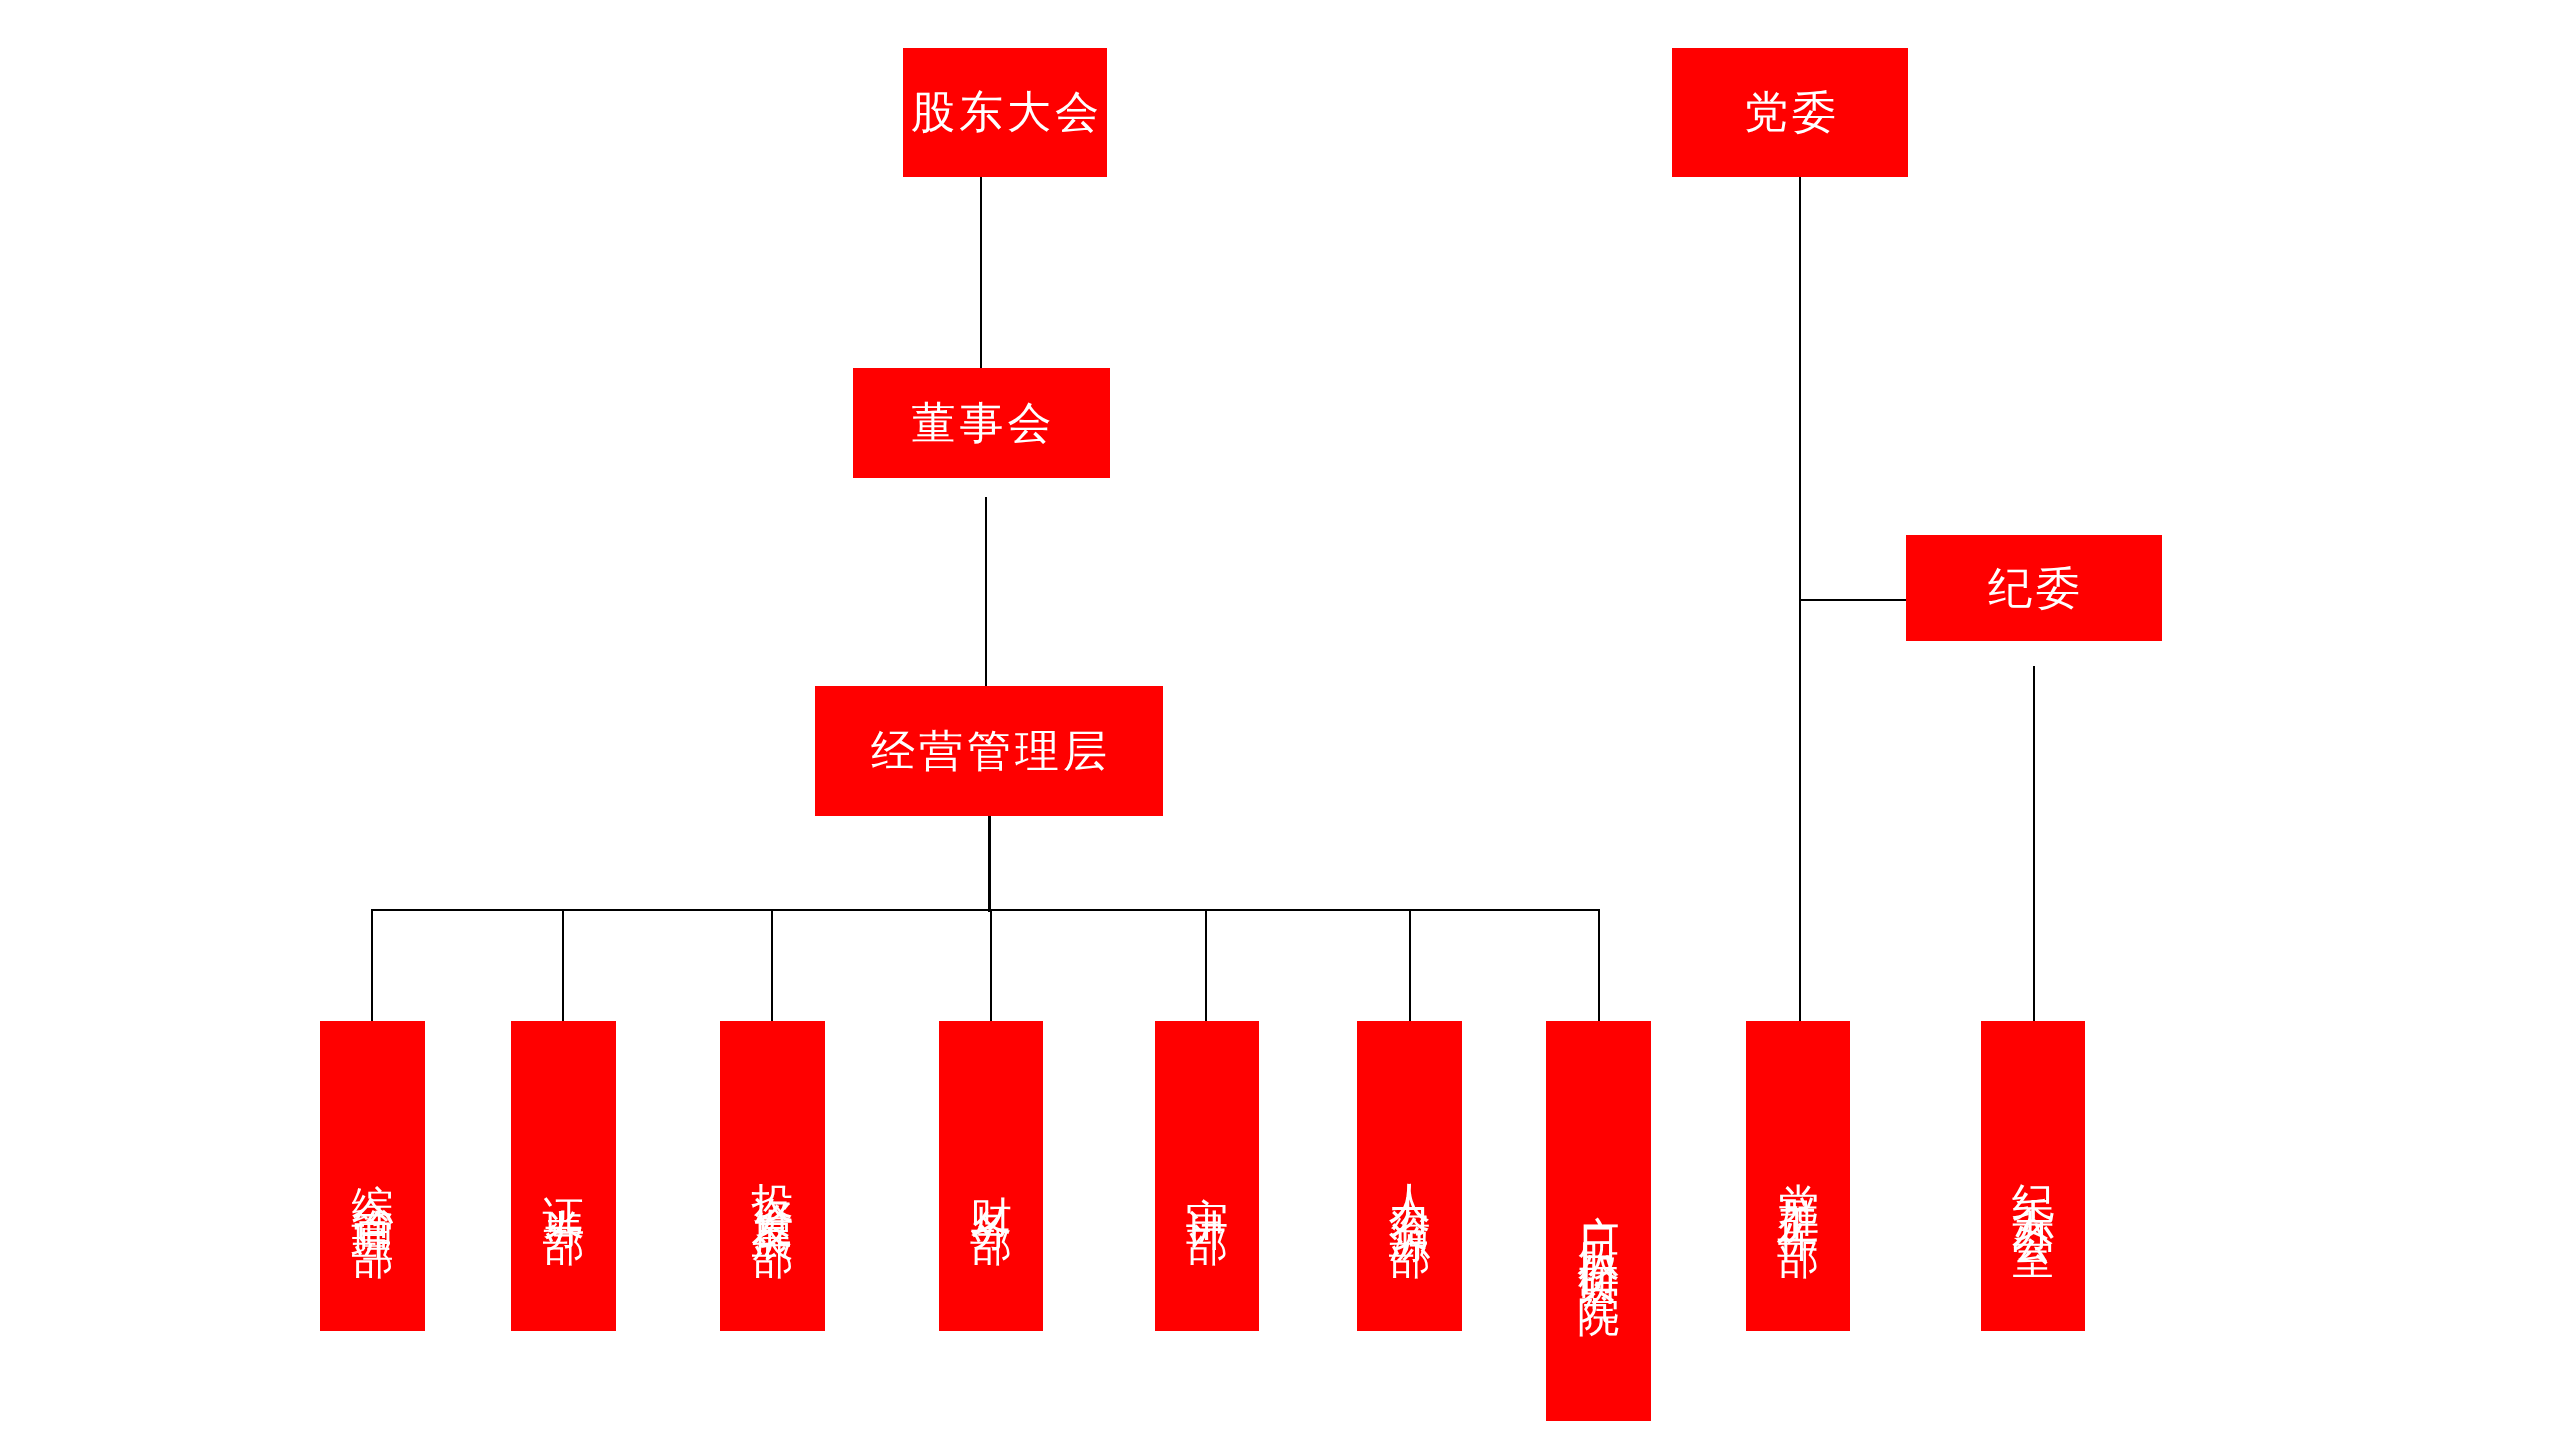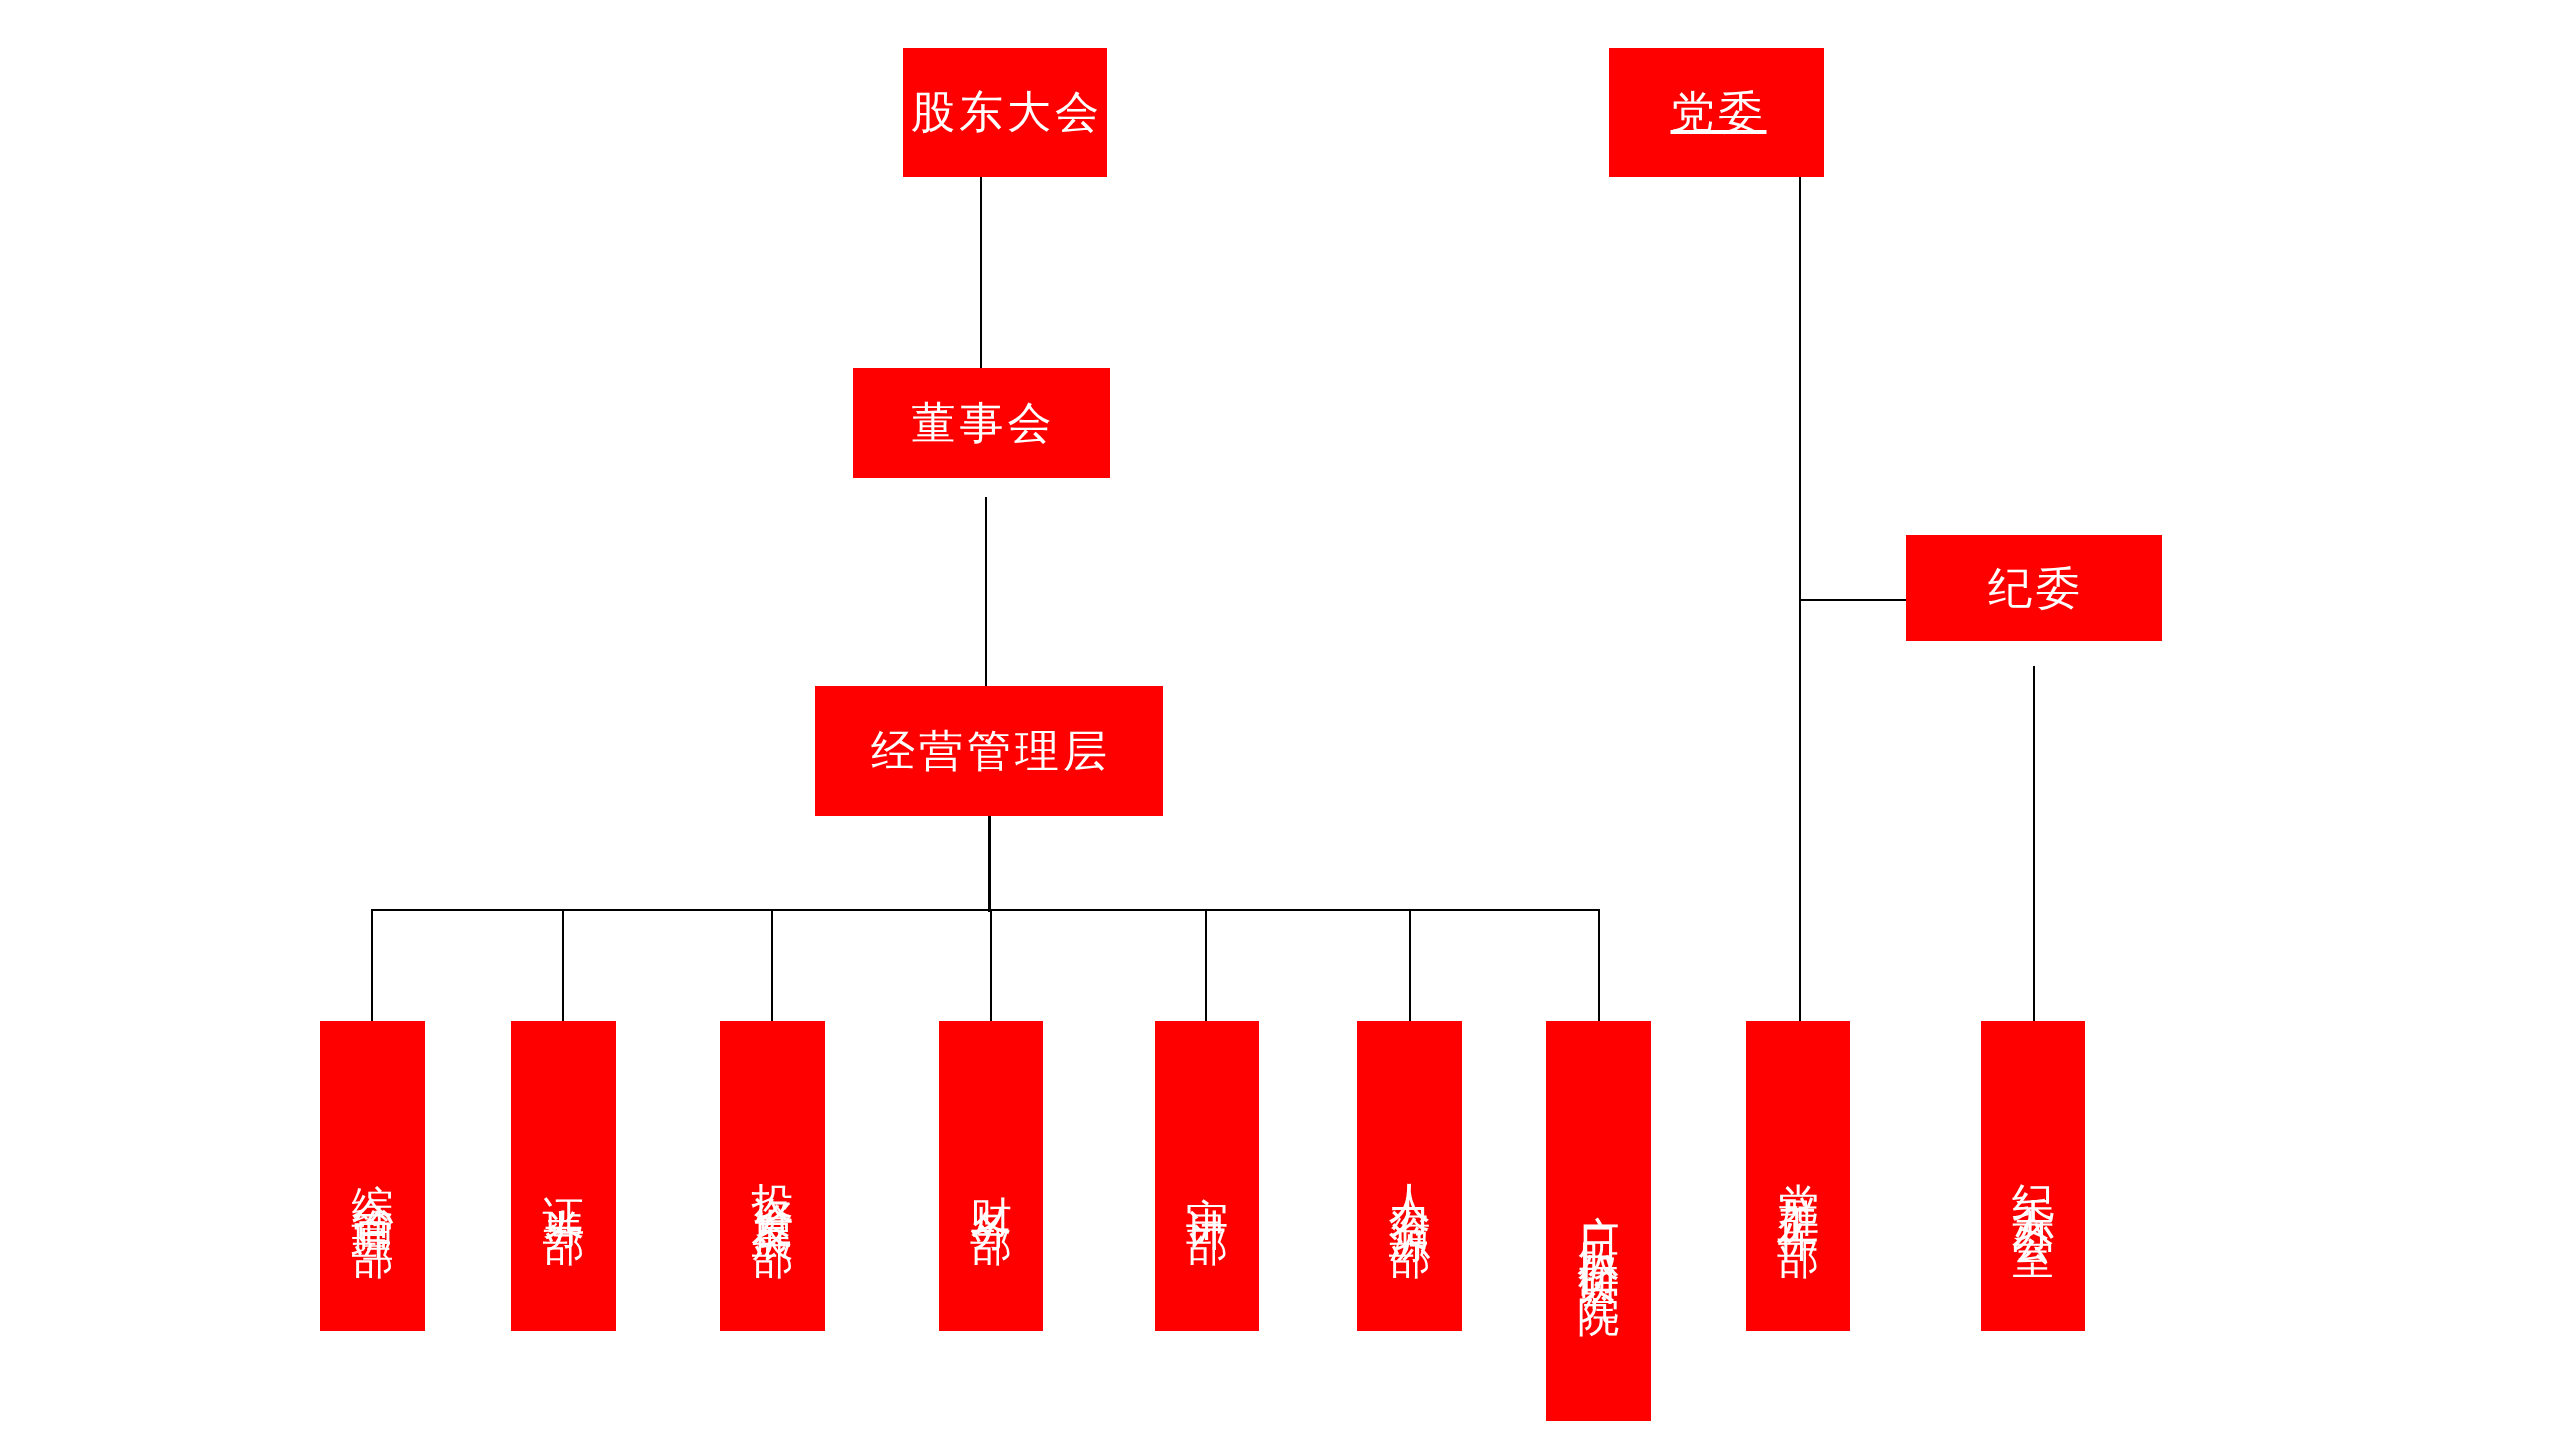--- a/index.html
+++ b/index.html
@@ -65,21 +65,21 @@
     <div class="connector" style="left: 2033px; top: 666px; width: 2px; height: 355px;"></div>
     <div class="node h" style="left: 855px; top: 48px; width: 204px; height: 129px; margin-left: 48px;">
       <span class="label">股东大会</span>
     </div>
     <div class="node h" style="left: 853px; top: 368px; width: 257px; height: 110px;">
       <span class="label">董事会</span>
     </div>
     <div class="node h" style="left: 815px; top: 686px; width: 348px; height: 130px;">
       <span class="label">经营管理层</span>
     </div>
-    <div class="node h" style="left: 1609px; top: 48px; width: 215px; height: 129px; text-decoration: underline;">
+    <div class="node h" style="left: 1672px; top: 48px; width: 236px; height: 129px;">
       <span class="label">党委</span>
     </div>
     <div class="node h" style="left: 1906px; top: 535px; width: 256px; height: 106px;">
       <span class="label">纪委</span>
     </div>
     <div class="node v" style="left: 320px; top: 1021px; width: 105px; height: 310px;">
       <span class="label">综合管理部</span>
     </div>
     <div class="node v" style="left: 511px; top: 1021px; width: 105px; height: 310px;">
       <span class="label">证券部</span>

